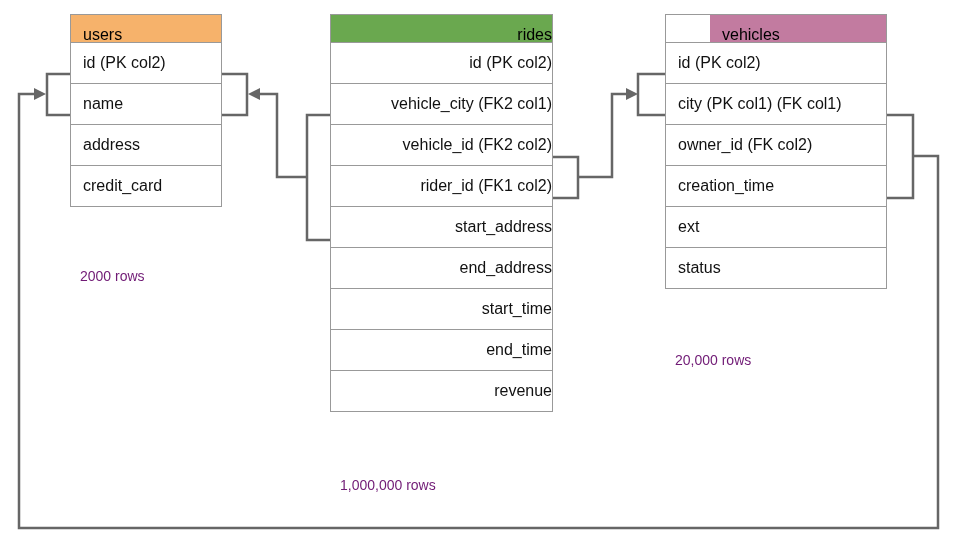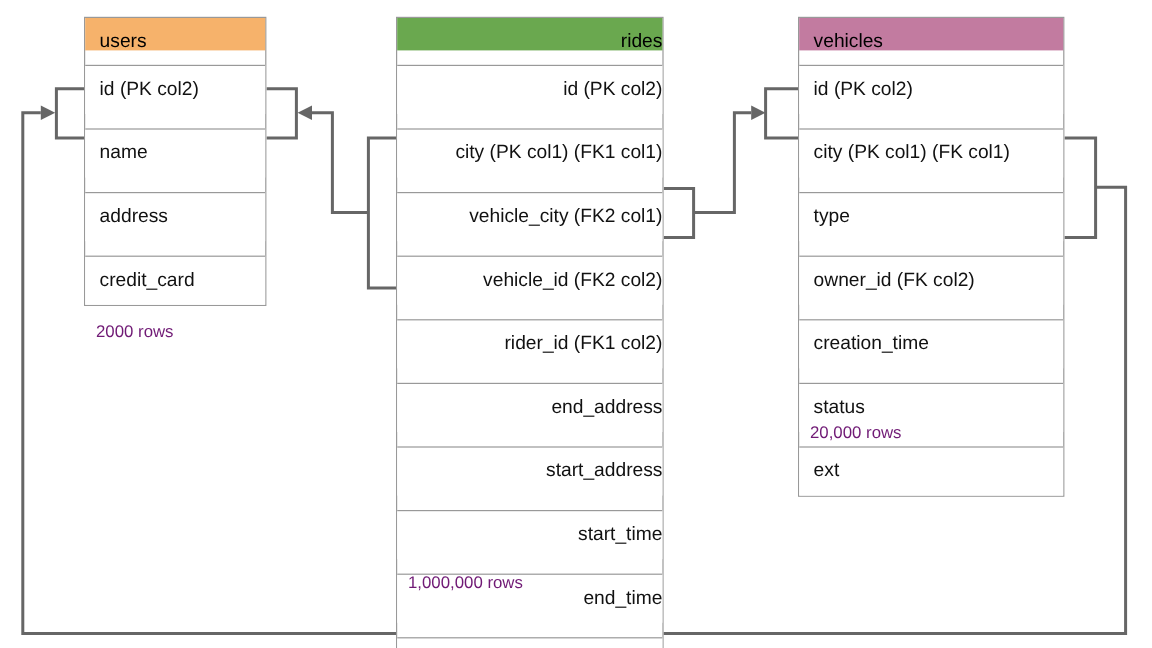--- a/index.html
+++ b/index.html
@@ -42,21 +42,20 @@
     color: #000000;
   }
   .db-table .trow {
     height: 41px;
     line-height: 40px;
     padding-left: 12px;
     font-size: 16px;
     border-top: 1px solid #999999;
     background: #ffffff;
     white-space: nowrap;
-    margin-top: 12px;
   }
   .rowcount {
     position: absolute;
     font-size: 14px;
     color: #701a75;
     white-space: nowrap;
   }
 </style>
 </head>
 <body>
@@ -92,37 +91,35 @@
     <div class="trow">id (PK col2)</div>
     <div class="trow">name</div>
     <div class="trow">address</div>
     <div class="trow">credit_card</div>
   </div>
   <div class="rowcount" style="left:80px; top:268px;">2000 rows</div>
 
   <div class="db-table" style="left:330px; top:14px; width:223px;text-align:right;">
     <div class="thead" style="background-color: rgb(106, 168, 79);">rides</div>
     <div class="trow">id (PK col2)</div>
-    <div class="trow">city (PK col1) (FK1 col1)</div>
     <div class="trow">vehicle_city (FK2 col1)</div>
     <div class="trow">vehicle_id (FK2 col2)</div>
     <div class="trow">rider_id (FK1 col2)</div>
+    <div class="trow">start_address</div>
     <div class="trow">end_address</div>
-    <div class="trow">start_address</div>
     <div class="trow">start_time</div>
     <div class="trow">end_time</div>
     <div class="trow">revenue</div>
   </div>
   <div class="rowcount" style="left:340px; top:477px;">1,000,000 rows</div>
 
   <div class="db-table" style="left:665px; top:14px; width:222px;">
-    <div class="thead" style="background-color: rgb(194, 123, 160);">vehicles</div>
+    <div class="thead" style="background-color: rgb(194, 123, 160); margin-left: 44px;">vehicles</div>
     <div class="trow">id (PK col2)</div>
     <div class="trow">city (PK col1) (FK col1)</div>
-    <div class="trow">type</div>
     <div class="trow">owner_id (FK col2)</div>
     <div class="trow">creation_time</div>
+    <div class="trow">ext</div>
     <div class="trow">status</div>
-    <div class="trow">ext</div>
   </div>
   <div class="rowcount" style="left:675px; top:352px;">20,000 rows</div>
 
 </div>
 
 </body></html>

